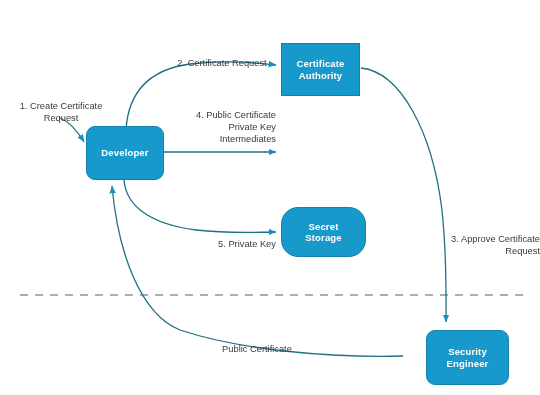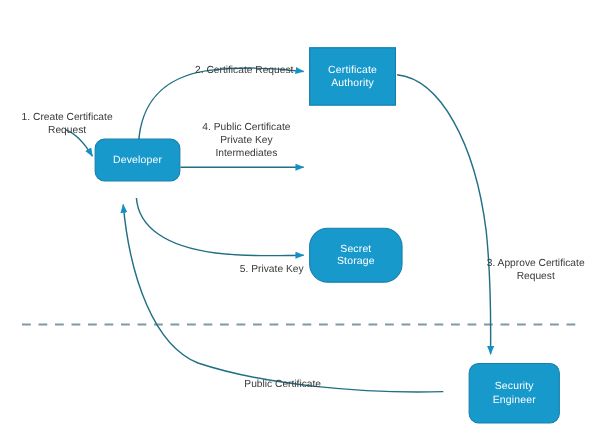--- a/index.html
+++ b/index.html
@@ -40,30 +40,31 @@
     box-sizing: border-box;
     z-index: 3;
   }
   .node.rounded {
     border-radius: 9px;
   }
   .node .nlabel {
     white-space: pre-line;
     display: block;
     padding: 0 3px;
+    font-weight: bold;
   }
   .edge-label {
     position: absolute;
     font-size: 9.3px;
     line-height: 12px;
     color: #3a3a3a;
     white-space: pre-line;
     z-index: 4;
   }
-  .edge-label.center { text-align: center; }
+  .edge-label.center { text-align: right; }
   .edge-label.left   { text-align: center; }
 </style>
 </head>
 <body>
 
 <div id="canvas">
 
   <svg id="edges" viewBox="0 0 540 395" width="540" height="395" xmlns="http://www.w3.org/2000/svg">
     <defs>
       <marker id="ah" markerWidth="9" markerHeight="9" refX="7.4" refY="3.2" orient="auto" markerUnits="userSpaceOnUse">
@@ -79,21 +80,21 @@
 
     <path d="M 361,68 C 400,72 432,130 442,210 C 447,258 446,296 446,322" fill="none" stroke="#1f6f85" stroke-width="1.3" marker-end="url(#ah)"></path>
 
     <path d="M 164,152 L 276,152" fill="none" stroke="#1f6f85" stroke-width="1.3" marker-end="url(#ah)"></path>
 
     <path d="M 124,180 C 126,206 150,224 196,230 C 232,234 256,232 276,232" fill="none" stroke="#1f6f85" stroke-width="1.3" marker-end="url(#ah)"></path>
 
     <path d="M 403,356 C 330,358 240,350 180,330 C 140,314 118,252 112,186" fill="none" stroke="#1f6f85" stroke-width="1.3" marker-end="url(#ah)"></path>
   </svg>
 
-  <div class="node rounded" style="left:86px; top:126px; width:78px; height:39px;">
+  <div class="node rounded" style="left:86px; top:126px; width:78px; height:54px;">
     <span class="nlabel">Developer</span>
   </div>
 
   <div class="node" style="left:281px; top:43px; width:79px; height:53px;">
     <span class="nlabel">Certificate
 Authority</span>
   </div>
 
 
   <div class="node" style="left:281px; top:207px; width:85px; height:50px;border-radius:17px;">

